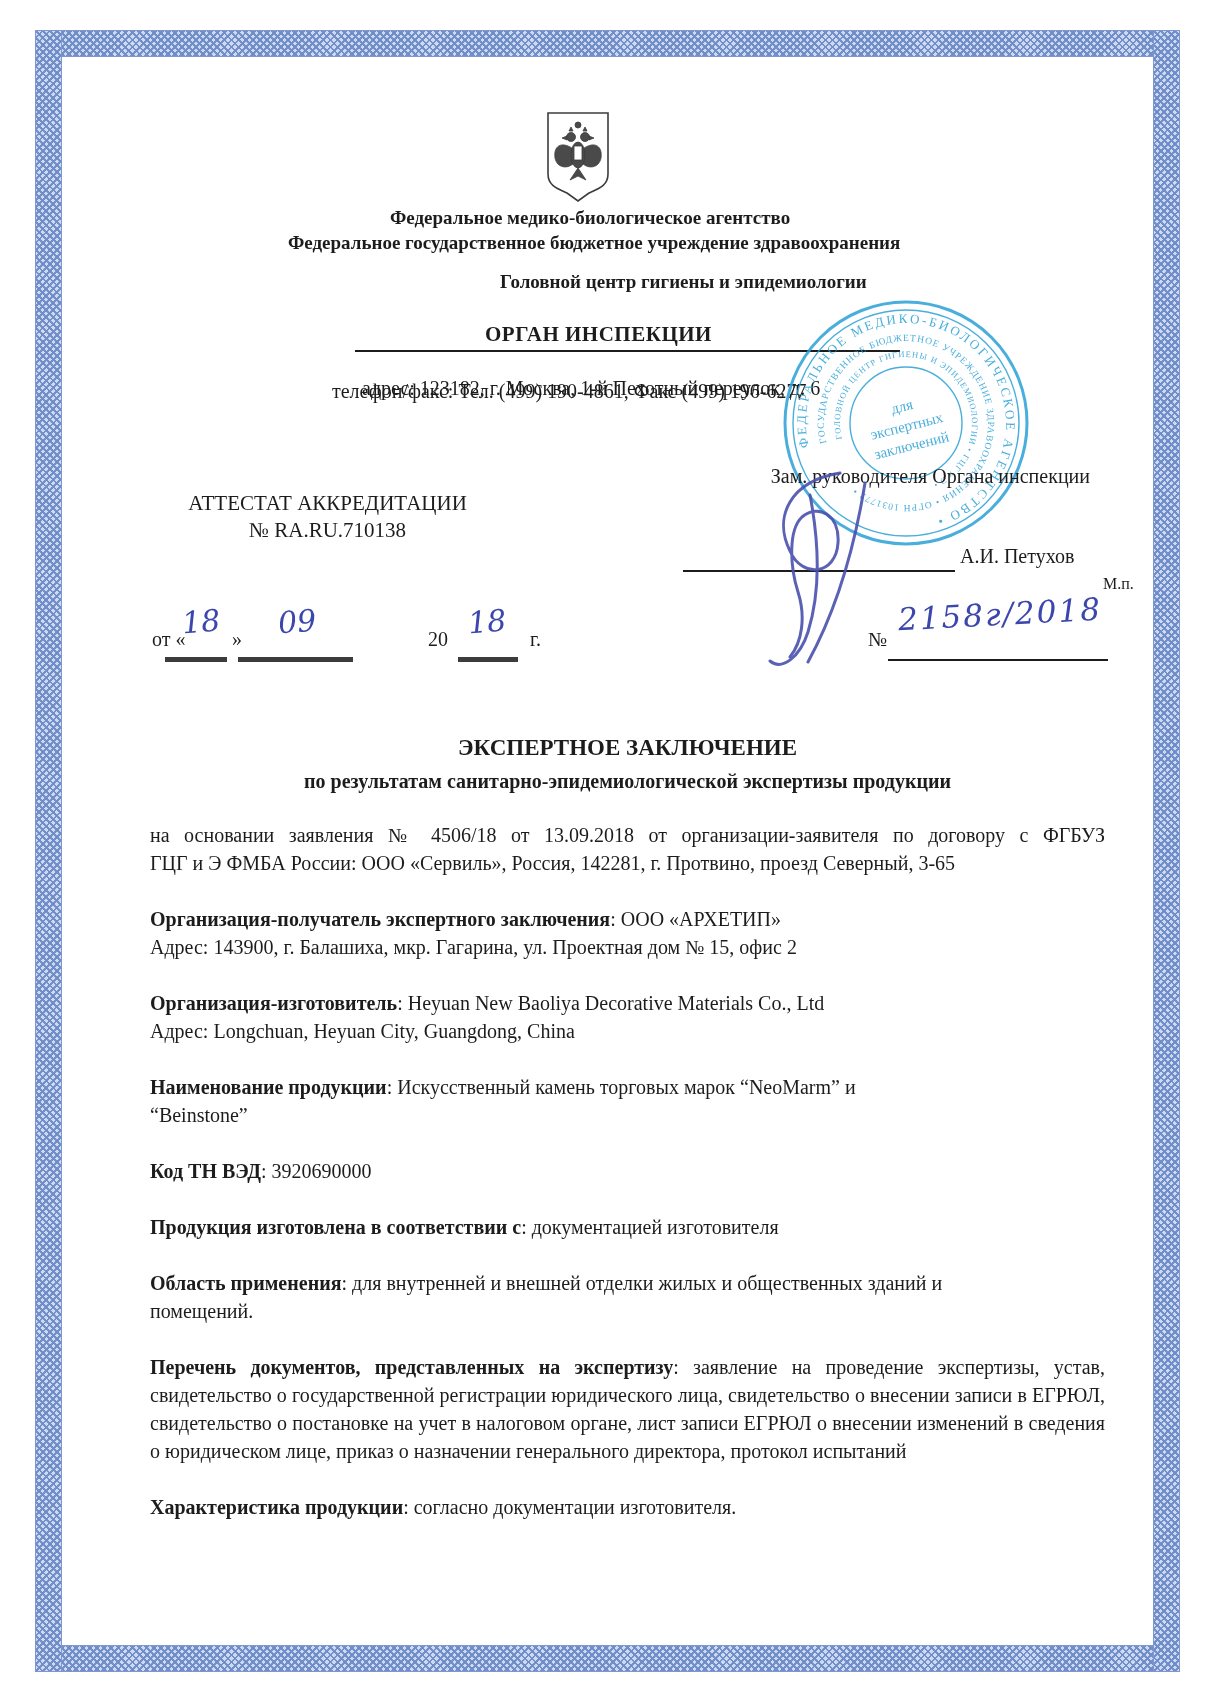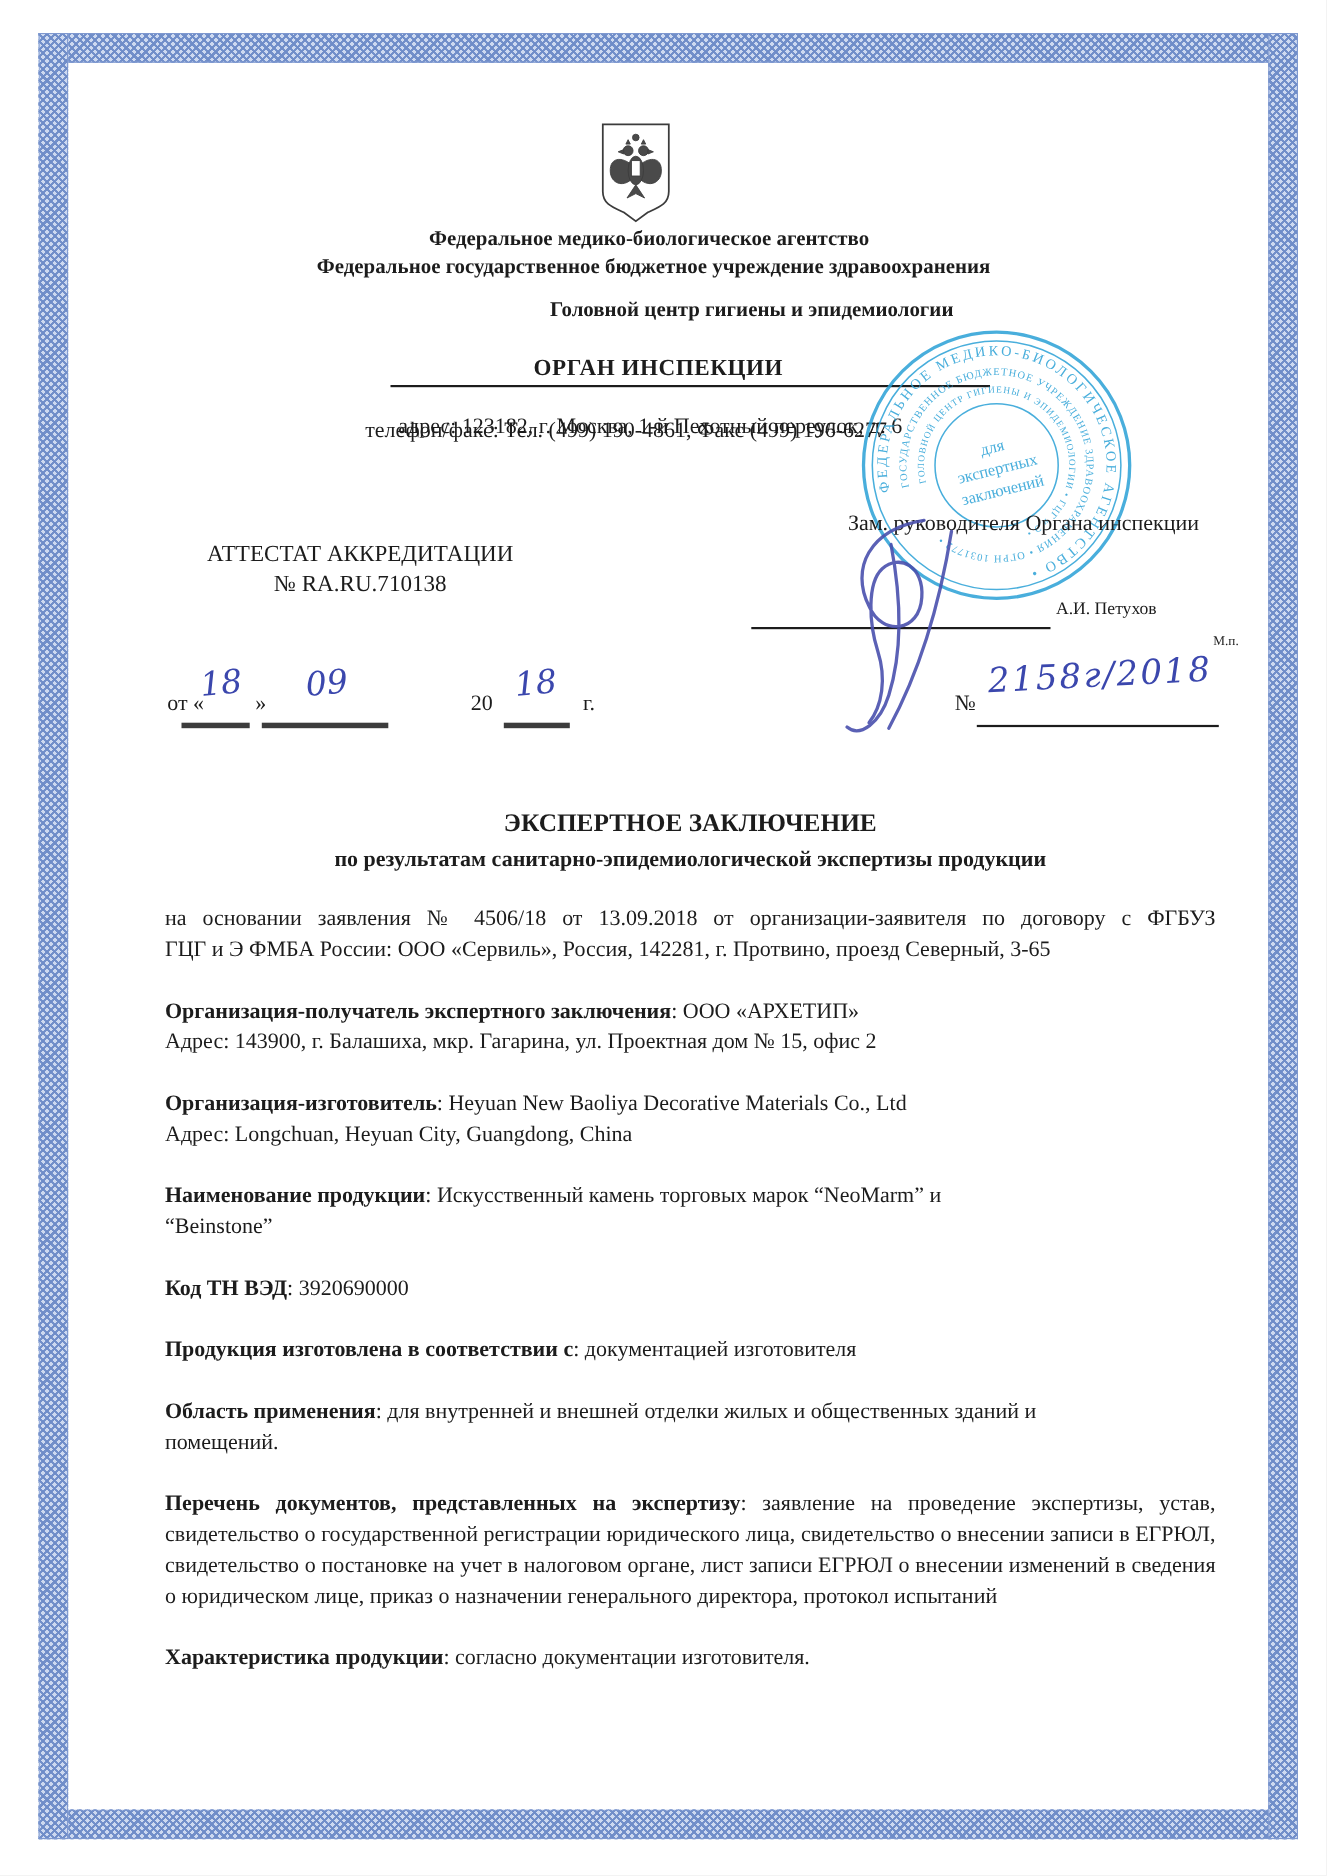--- a/index.html
+++ b/index.html
@@ -23,22 +23,22 @@
   .b-right{left:1153px;top:30px;width:27px;height:1642px;}
 
   .abs{position:absolute;}
   .hdr{font-weight:bold;font-size:19px;white-space:nowrap;}
   .organ{font-weight:bold;font-size:21px;letter-spacing:.5px;white-space:nowrap;}
   .addr{font-size:20px;white-space:nowrap;}
   .rule{position:absolute;background:#1c1c1c;}
 
   .attest{font-size:21px;text-align:center;line-height:27px;}
   .approve{font-size:20px;text-align:right;line-height:29px;}
-  .petukhov{font-size:16px;white-space:nowrap;}
-  .mp{font-size:12px;}
+  .petukhov{font-size:20px;white-space:nowrap;}
+  .mp{font-size:16px;}
 
   .hand{
     font-family:"DejaVu Serif", serif;font-style:italic;
     color:#3b47ad;white-space:nowrap;
   }
   .hw-sm{font-size:30px;transform:rotate(-5deg);}
   .hw-num{font-size:31px;letter-spacing:2px;transform:rotate(-3deg);}
   .dateline{font-size:20px;white-space:nowrap;}
   .thickline{position:absolute;background:#3c3c3c;height:5px;}
 

